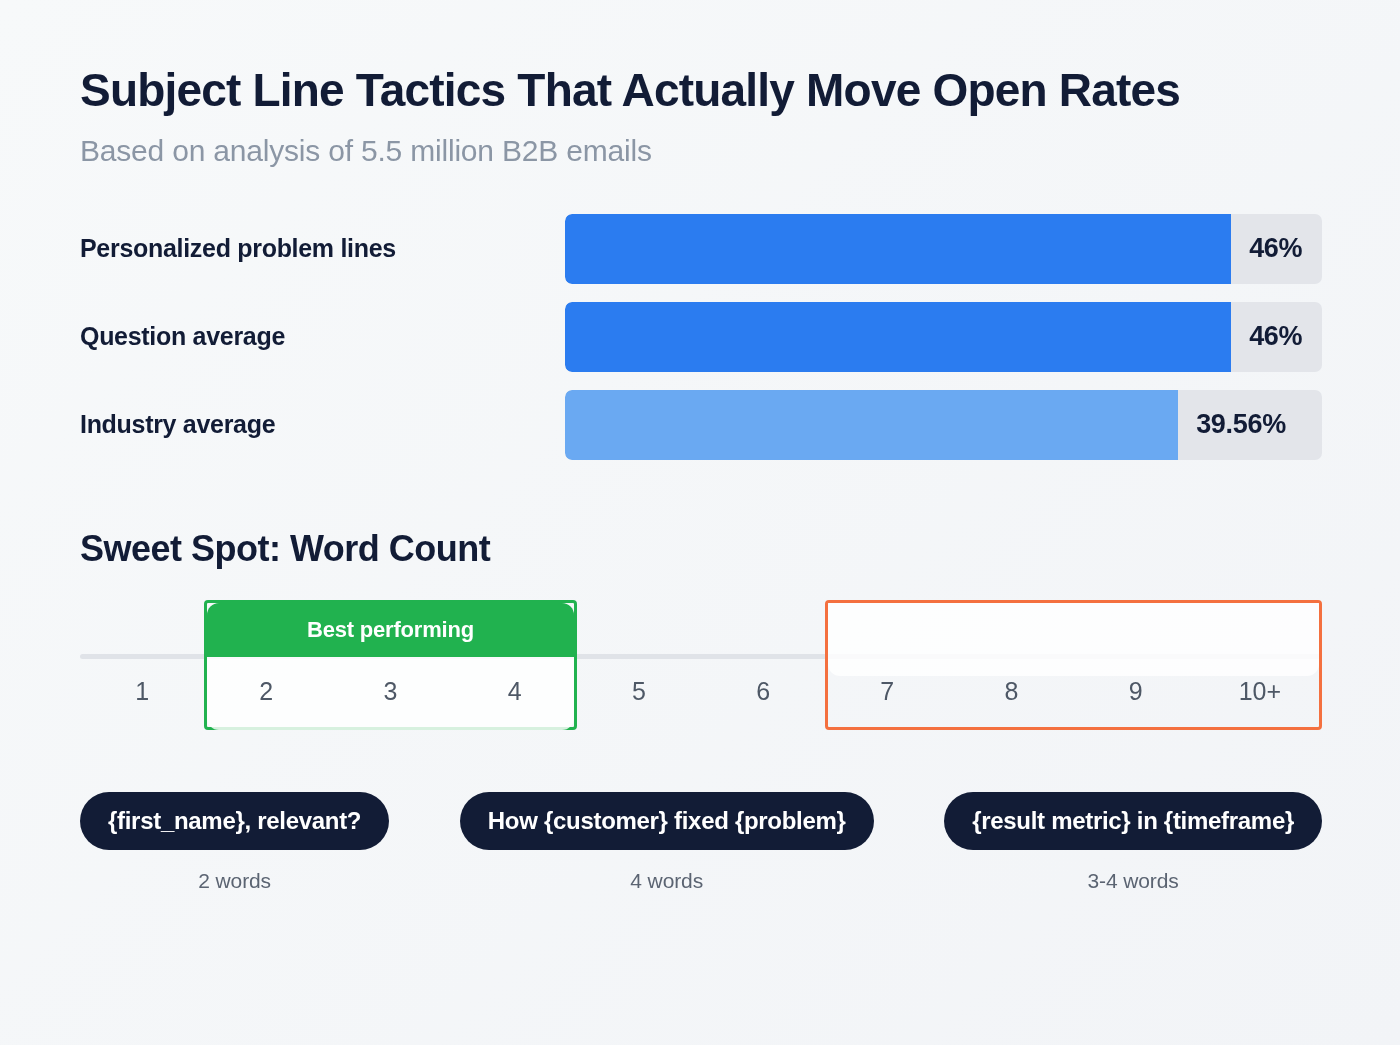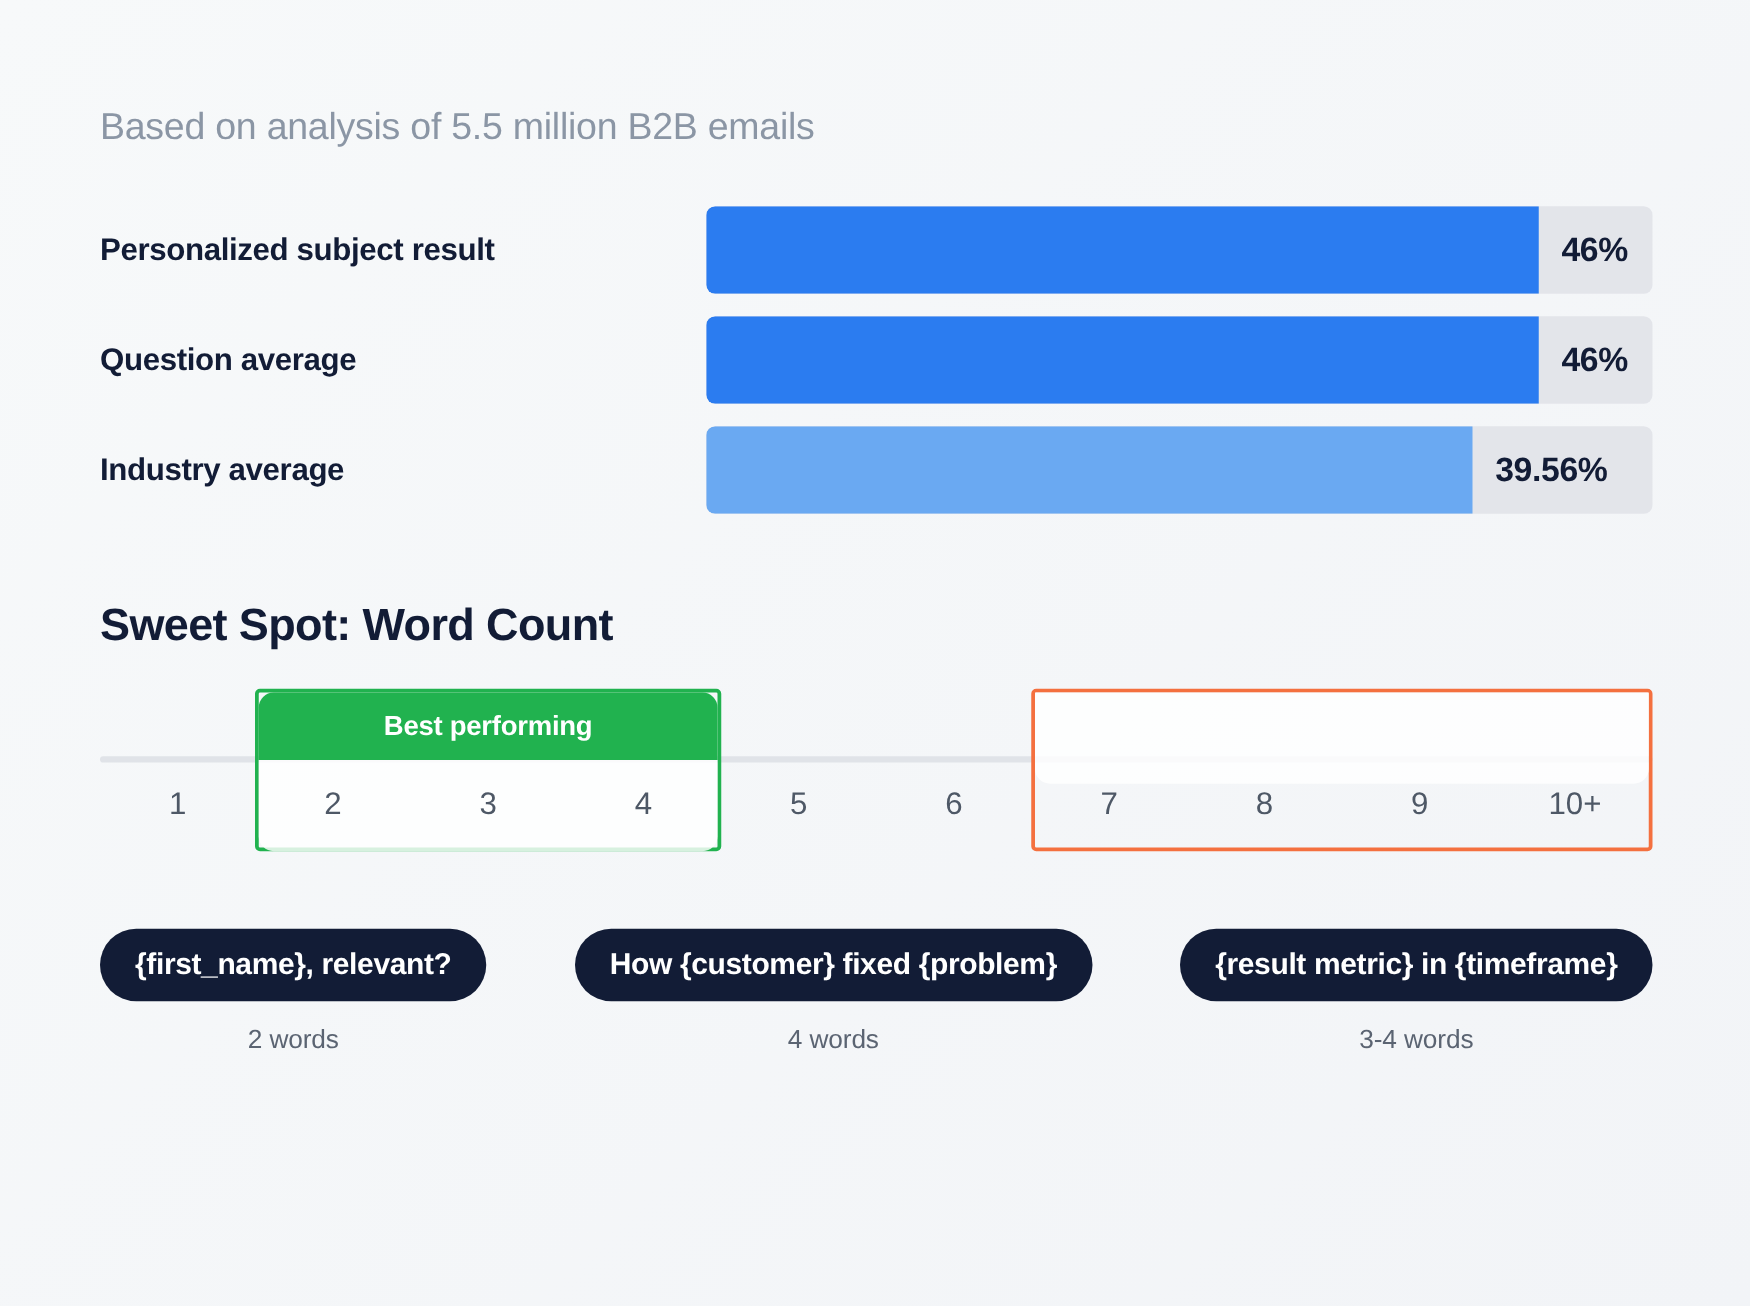--- a/index.html
+++ b/index.html
@@ -210,26 +210,27 @@
     color: #5b6472;
     letter-spacing: -0.1px;
   }
 </style>
 </head>
 <body>
 
 <div class="canvas">
 
   <div class="header">
+    <div class="title">Subject Line Tactics That Actually Move Open Rates</div>
     <div class="subtitle">Based on analysis of 5.5 million B2B emails</div>
   </div>
 
   <div class="bars" id="bar-chart">
       <div class="bar-row">
-        <div class="bar-label">Personalized subject result</div>
+        <div class="bar-label">Personalized problem lines</div>
         <div class="bar-track">
           <div class="bar-fill" style="width: 88%; background: rgb(43, 124, 240);"></div>
           <div class="bar-value" style="margin-left: calc(88% + 18px);">46%</div>
         </div>
       </div>
       <div class="bar-row">
         <div class="bar-label">Question average</div>
         <div class="bar-track">
           <div class="bar-fill" style="width: 88%; background: rgb(43, 124, 240);"></div>
           <div class="bar-value" style="margin-left: calc(88% + 18px);">46%</div>

